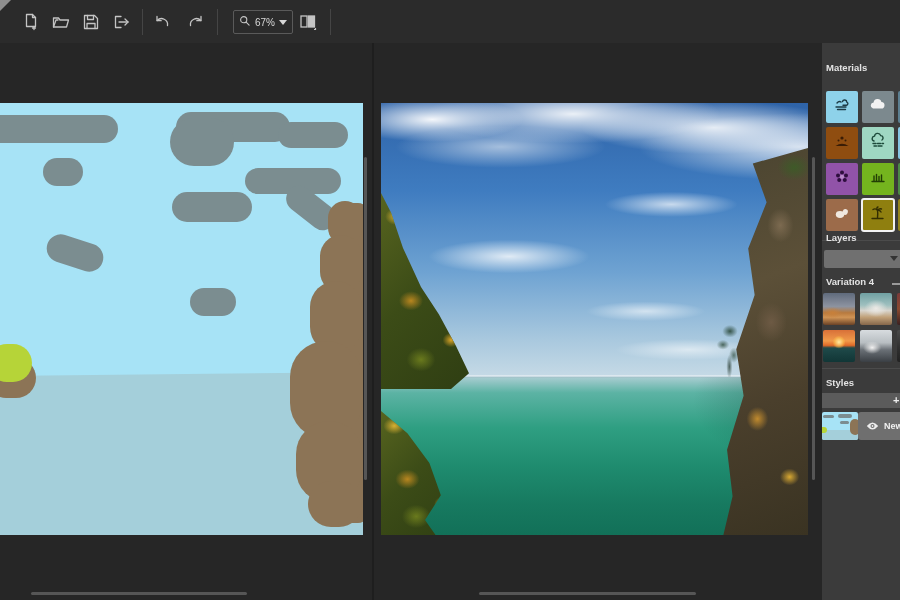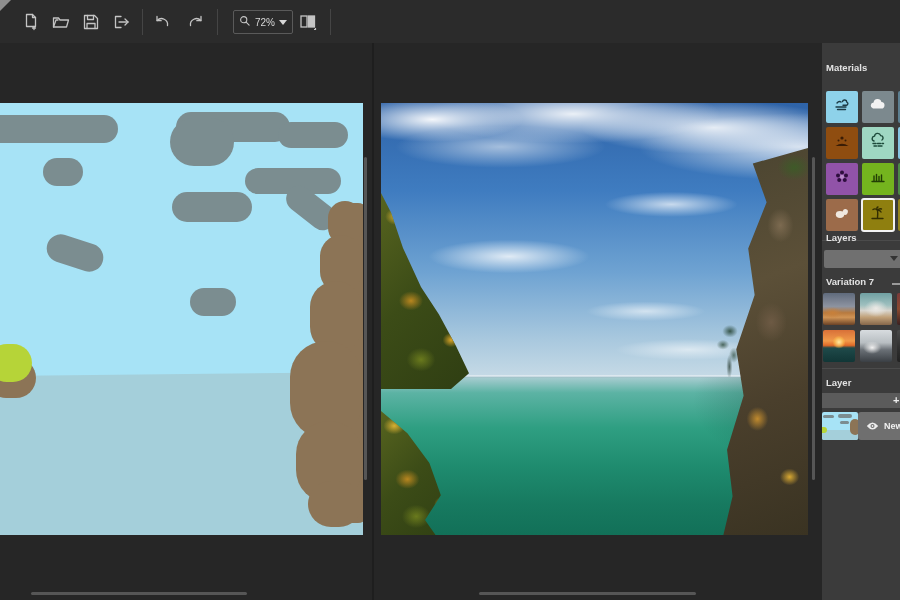--- a/index.html
+++ b/index.html
@@ -169,21 +169,21 @@
           </svg></span>
     </div>
 
     <div class="tb-sep" style="left:217px"></div>
 
     <div class="zoom-box">
       <span><svg class="ic" width="12" height="12" viewBox="0 0 14 14">
             <circle cx="5.5" cy="5.5" r="3.6"></circle>
             <path d="M8.3 8.3l3.5 3.5"></path>
           </svg></span>
-      <span>72%</span>
+      <span>67%</span>
       <span class="tri-down"></span>
     </div>
 
     <div class="tb-btn" style="left:299px">
       <span><svg width="18" height="18" viewBox="0 0 18 18">
             <rect x="2" y="3" width="6" height="11" fill="none" stroke="#c4c4c4" stroke-width="1.3"></rect>
             <rect x="9.5" y="3" width="6" height="11" fill="#c4c4c4" stroke="#c4c4c4" stroke-width="1.3"></rect>
             <path d="M15 16.5h1.5V15" stroke="#c4c4c4" stroke-width="1.2" fill="none"></path>
           </svg></span>
     </div>
@@ -314,33 +314,33 @@
     <div class="swatch" style="left: 76px; top: 120px; background: rgb(76, 138, 70);"></div>
     <div class="swatch" style="left: 76px; top: 156px; background: rgb(148, 132, 29);"></div>
 
     <div class="side-divider" style="top:197px"></div>
 
     <div class="side-label" style="left:4px;top:189px">Layers</div>
     <div class="dropdown">
       <span class="tri"></span>
     </div>
 
-    <div class="side-label" style="left:4px;top:233px">Variation 7</div>
+    <div class="side-label" style="left:4px;top:233px">Variation 4</div>
     <div class="slider-line"></div>
 
     <div class="thumb t-canyon" style="left:1px;top:250px"></div>
     <div class="thumb t-snowmtn" style="left:38px;top:250px"></div>
     <div class="thumb t-sliver-red" style="left:75px;top:250px"></div>
     <div class="thumb t-oceansun" style="left:1px;top:287px"></div>
     <div class="thumb t-graymtn" style="left:38px;top:287px"></div>
     <div class="thumb t-sliver-dark" style="left:75px;top:287px"></div>
 
     <div class="side-divider" style="top:325px"></div>
 
-    <div class="side-label" style="left:4px;top:334px">Layer</div>
+    <div class="side-label" style="left:4px;top:334px">Styles</div>
     <div class="addbar">
       <span>+</span>
     </div>
 
     <div class="layer-row">
       <div class="layer-thumb">
         <div class="lt-c1"></div>
         <div class="lt-c2"></div>
         <div class="lt-c3"></div>
         <div class="lt-water"></div>

